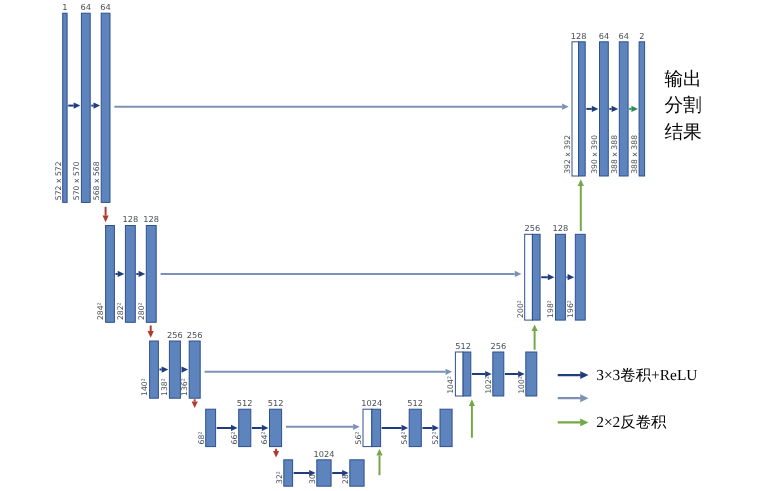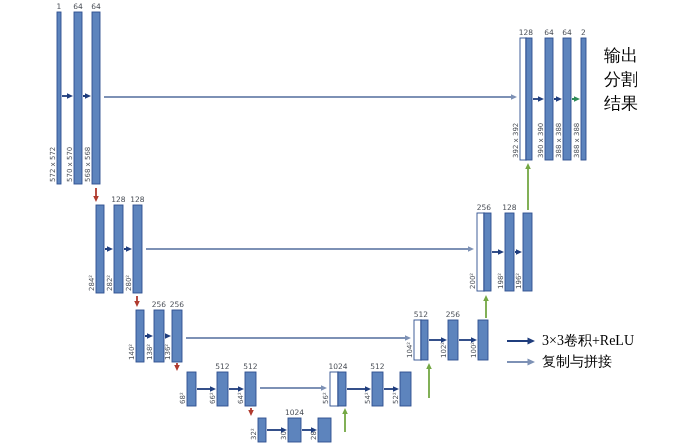--- a/index.html
+++ b/index.html
@@ -4,21 +4,21 @@
 <style>
   html,body{margin:0;padding:0;background:#fff;}
   .stage{position:relative;width:700px;height:446px;background:#fff;overflow:hidden;
          font-family:"DejaVu Sans",sans-serif;}
   .diagram-svg{position:absolute;left:0;top:0;}
   svg text.ch{font-size:7.5px;fill:#4a4f57;text-anchor:middle;font-family:"DejaVu Sans",sans-serif;}
   svg text.size{font-size:7px;fill:#4a4f57;font-family:"DejaVu Sans",sans-serif;}
   .io-label{position:absolute;font-size:17px;color:#000;line-height:1.4;white-space:pre-line;
             text-align:center;font-family:"Liberation Serif",serif;}
   .io-input{left:10px;top:60px;width:46px;}
-  .io-output{left:597px;top:44px;width:48px;font-family:Liberation Serif, serif;}
+  .io-output{left:597px;top:60px;width:48px;font-family:Liberation Serif, serif;}
   .legend{position:absolute;left:506px;top:330px;}
   .legend-row{display:flex;align-items:center;gap:6px;height:21.5px;}
   .legend-label{font-size:14px;color:#000;font-family:"Liberation Serif",serif;white-space:nowrap;}
   .legend-arrow{flex:0 0 auto;}
 </style>
 </head>
 <body>
 
 <div class="stage">
 
@@ -178,17 +178,23 @@
           <line x1="1" y1="6" x2="22" y2="6" stroke="#1f3d7d" stroke-width="2"></line>
           <polygon points="29,6 21.5,2.4 21.5,9.6" fill="#1f3d7d"></polygon>
         </svg>
         <span class="legend-label">3×3卷积+ReLU</span>
       </div>
       <div class="legend-row">
         <svg class="legend-arrow" width="30" height="12" viewBox="0 0 30 12">
           <line x1="1" y1="6" x2="22" y2="6" stroke="#7d91b5" stroke-width="2"></line>
           <polygon points="29,6 21.5,2.4 21.5,9.6" fill="#7d91b5"></polygon>
         </svg>
-        <span class="legend-label">复制与拼接</span>
+      </div>
+      <div class="legend-row">
+        <svg class="legend-arrow" width="30" height="12" viewBox="0 0 30 12">
+          <line x1="1" y1="6" x2="22" y2="6" stroke="#74a844" stroke-width="2"></line>
+          <polygon points="29,6 21.5,2.4 21.5,9.6" fill="#74a844"></polygon>
+        </svg>
+        <span class="legend-label">2×2反卷积</span>
       </div>
     </div>
 
 </div>
 
 </body></html>

